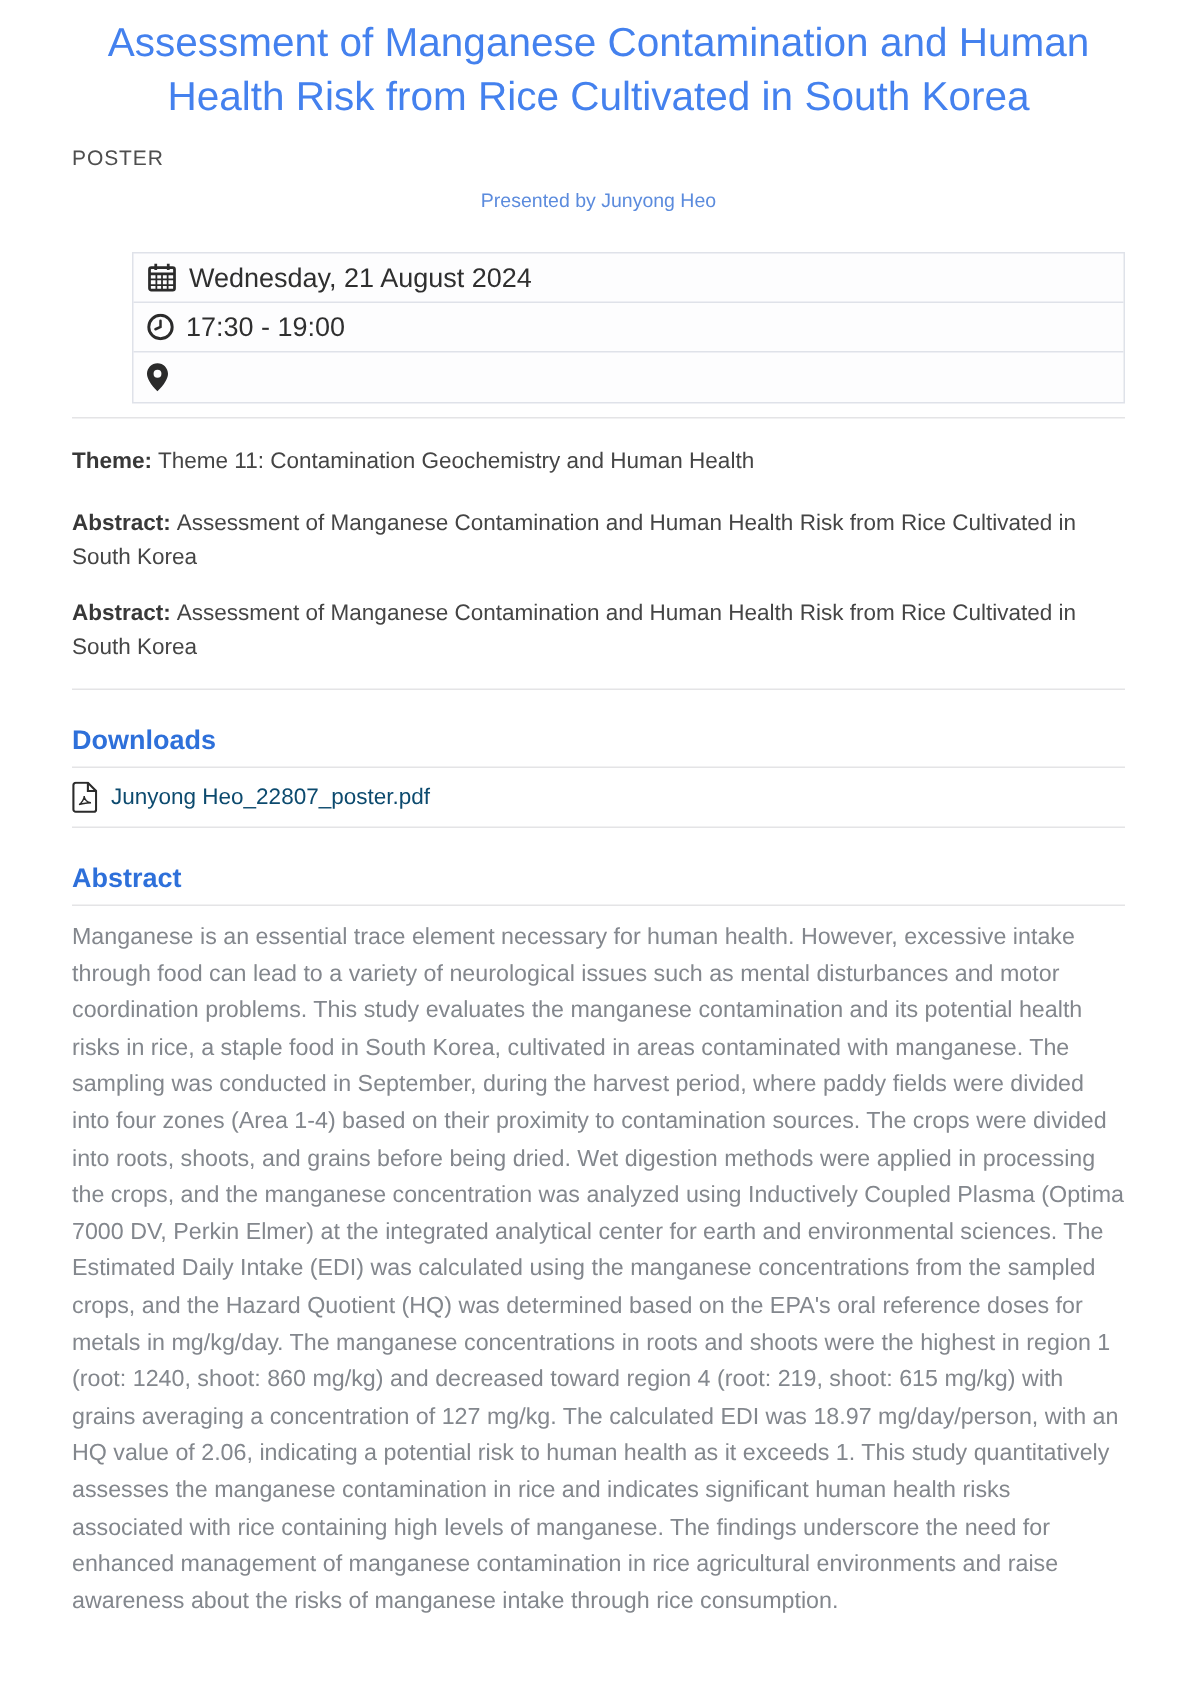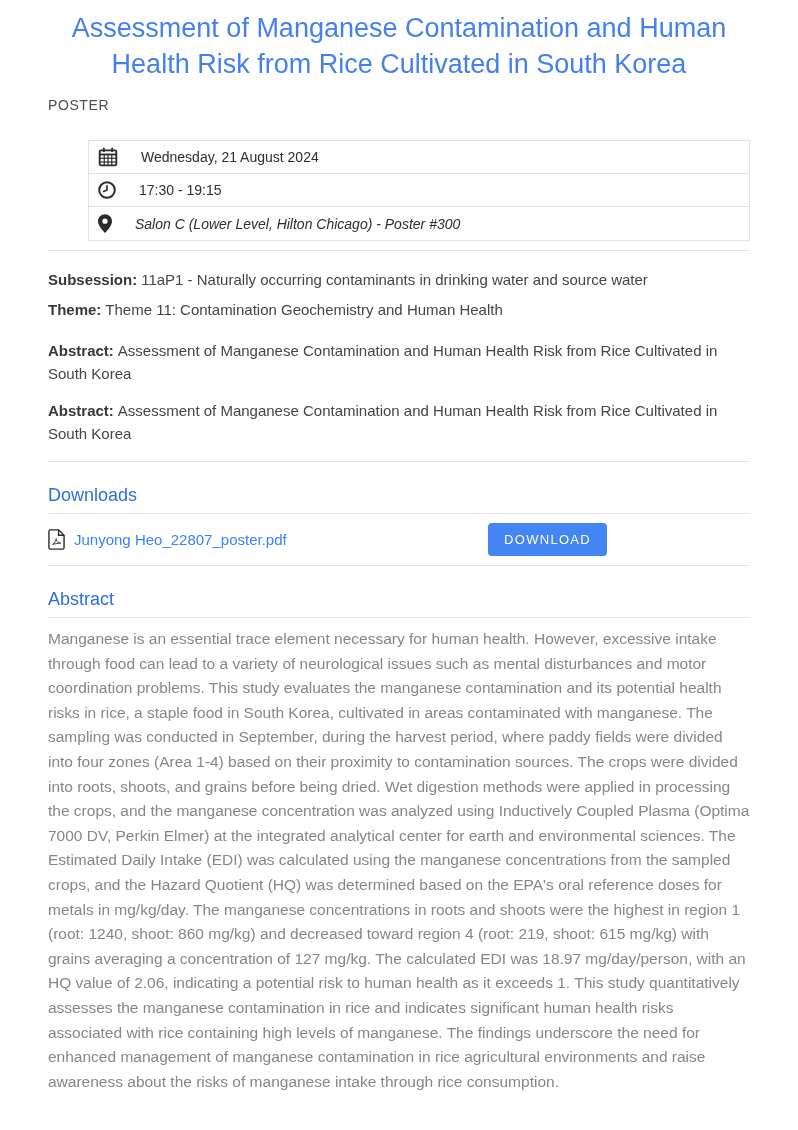--- a/index.html
+++ b/index.html
@@ -24,24 +24,24 @@
   .presented-by {
     display: block; margin-top: 13px; text-align: center;
     font-size: 13px; color: #5b8bdd; text-decoration: none; cursor: pointer;
   }
 
   .event-box {
     margin: 27px 0 0 40px;
     border: 1px solid #dfe2e9; background: #fdfdfe;
   }
   .event-row {
-    display: flex; align-items: center; gap: 23px;
+    display: flex; align-items: center; gap: 8px;
     padding: 5px 9px; min-height: 33px;
     border-bottom: 1px solid #dfe2e9;
-    font-size: 14px; color: #2f2f2f;
+    font-size: 18px; color: #2f2f2f;
   }
   .event-row:last-child { border-bottom: none; }
   .event-row .icon { display: inline-flex; flex: 0 0 auto; }
   .event-row .icon svg { display: block; }
   .event-text-italic { font-style: italic; }
 
   .divider {
     border: none; border-top: 1px solid #e4e4e6;
     margin: 0; height: 0;
   }
@@ -50,27 +50,27 @@
   .divider.tight       { margin-top: 7px; }
   .divider.after-row   { margin-top: 0; }
 
   .meta { margin-top: 18px; }
   .meta-line { margin: 0 0 8px; font-size: 15px; line-height: 22px; color: #454545; }
   .meta-label { font-weight: 700; color: #383838; margin-right: 4px; }
   .abstract-short .meta-line { margin: 14px 0 0; line-height: 23px; }
 
   .section-heading {
     margin: 23px 0 0;
-    font-size: 18px; font-weight: 400; color: #2e70da;
+    font-size: 18px; font-weight: 700; color: #2e70da;
   }
 
   .download-row { display: flex; align-items: center; padding: 9px 0; }
   .file-info {
     display: flex; align-items: center; gap: 9px; flex: 1;
-    font-size: 15px; color: #3b82f6;
+    font-size: 15px; color: #0c4a6e;
   }
   .file-info .icon svg { display: block; }
   .download-btn {
     background: #4285f4; color: #ffffff;
     border: none; border-radius: 4px;
     font-family: inherit; font-size: 13px; letter-spacing: 1.3px;
     padding: 9px 16px; margin-right: 143px; cursor: pointer;
   }
 
   .abstract-body {
@@ -78,20 +78,21 @@
     font-size: 15.5px; line-height: 24.6px; color: #83878d;
   }
 </style>
 </head>
 <body>
 
 <div class="page">
 
   <h1 class="title">Assessment of Manganese Contamination and Human Health Risk from Rice Cultivated in South Korea</h1>
   <div class="type-label">POSTER</div>
+  <a class="presented-by">Presented by Junyong Heo</a>
 
   <div class="event-box">
     <div class="event-row">
       <span class="icon">
         <svg width="20" height="20" viewBox="0 0 24 24" fill="none" stroke="#2b2b2b">
           <rect x="2" y="4" width="20" height="18" rx="1.5" stroke-width="2.2"></rect>
           <line x1="7" y1="1" x2="7" y2="6" stroke-width="2.2"></line>
           <line x1="17" y1="1" x2="17" y2="6" stroke-width="2.2"></line>
           <line x1="2" y1="9" x2="22" y2="9" stroke-width="2.2"></line>
           <line x1="2" y1="13.5" x2="22" y2="13.5" stroke-width="1.4"></line>
@@ -103,38 +104,34 @@
       </span>
       <span>Wednesday, 21 August 2024</span>
     </div>
     <div class="event-row">
       <span class="icon">
         <svg width="18" height="18" viewBox="0 0 24 24" fill="none" stroke="#2b2b2b" stroke-width="2.6">
           <circle cx="12" cy="12" r="10.4"></circle>
           <polyline points="12,6.5 12,12 7.5,14" stroke-width="2.2" stroke-linecap="round"></polyline>
         </svg>
       </span>
-      <span>17:30 - 19:15</span>
+      <span>17:30 - 19:00</span>
     </div>
     <div class="event-row">
       <span class="icon">
         <svg width="14" height="19" viewBox="0 0 24 32" fill="#2b2b2b" fill-rule="evenodd">
           <path d="M12 0C5.4 0 0 5.4 0 12c0 9 12 20 12 20s12-11 12-20C24 5.4 18.6 0 12 0zm0 16.5A4.5 4.5 0 1 1 12 7.5a4.5 4.5 0 0 1 0 9z"></path>
         </svg>
       </span>
-      <span class="event-text-italic">Salon C (Lower Level, Hilton Chicago) - Poster #300</span>
     </div>
   </div>
 
   <hr class="divider after-box">
 
   <div class="meta">
-    <p class="meta-line">
-      <span class="meta-label">Subsession:</span><span>11aP1 - Naturally occurring contaminants in drinking water and source water</span>
-    </p>
     <p class="meta-line">
       <span class="meta-label">Theme:</span><span>Theme 11: Contamination Geochemistry and Human Health</span>
     </p>
   </div>
 
   <div class="meta abstract-short">
     <p class="meta-line">
       <span class="meta-label">Abstract:</span><span>Assessment of Manganese Contamination and Human Health Risk from Rice Cultivated in South Korea</span>
     </p>
     <p class="meta-line">
@@ -151,21 +148,20 @@
     <div class="file-info">
       <span class="icon">
         <svg width="17" height="21" viewBox="0 0 24 30" fill="none" stroke="#2b2b2b">
           <path d="M15 1.2H3.4A2.2 2.2 0 0 0 1.2 3.4v23.2a2.2 2.2 0 0 0 2.2 2.2h17.2a2.2 2.2 0 0 0 2.2-2.2V9z" stroke-width="2"></path>
           <path d="M15 1.2V9h7.8" stroke-width="2"></path>
           <path d="M6.5 22c2.5-1 5-5.5 5-8.2 0 3.4 3.2 6.6 6.5 6.4-3.4.2-9 .9-11.5 1.8z" stroke-width="1.3"></path>
         </svg>
       </span>
       <span>Junyong Heo_22807_poster.pdf</span>
     </div>
-    <button class="download-btn">DOWNLOAD</button>
   </div>
 
   <hr class="divider after-row">
 
   <h2 class="section-heading">Abstract</h2>
   <hr class="divider tight">
 
   <p class="abstract-body">Manganese is an essential trace element necessary for human health. However, excessive intake through food can lead to a variety of neurological issues such as mental disturbances and motor coordination problems. This study evaluates the manganese contamination and its potential health risks in rice, a staple food in South Korea, cultivated in areas contaminated with manganese. The sampling was conducted in September, during the harvest period, where paddy fields were divided into four zones (Area 1-4) based on their proximity to contamination sources. The crops were divided into roots, shoots, and grains before being dried. Wet digestion methods were applied in processing the crops, and the manganese concentration was analyzed using Inductively Coupled Plasma (Optima 7000 DV, Perkin Elmer) at the integrated analytical center for earth and environmental sciences. The Estimated Daily Intake (EDI) was calculated using the manganese concentrations from the sampled crops, and the Hazard Quotient (HQ) was determined based on the EPA's oral reference doses for metals in mg/kg/day. The manganese concentrations in roots and shoots were the highest in region 1 (root: 1240, shoot: 860 mg/kg) and decreased toward region 4 (root: 219, shoot: 615 mg/kg) with grains averaging a concentration of 127 mg/kg. The calculated EDI was 18.97 mg/day/person, with an HQ value of 2.06, indicating a potential risk to human health as it exceeds 1. This study quantitatively assesses the manganese contamination in rice and indicates significant human health risks associated with rice containing high levels of manganese. The findings underscore the need for enhanced management of manganese contamination in rice agricultural environments and raise awareness about the risks of manganese intake through rice consumption.</p>
 
 </div>

